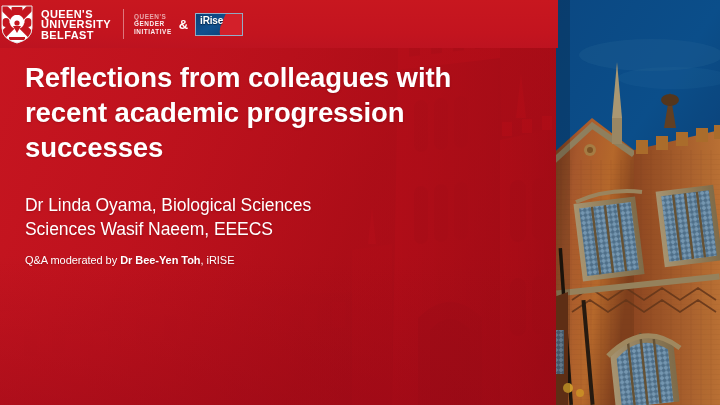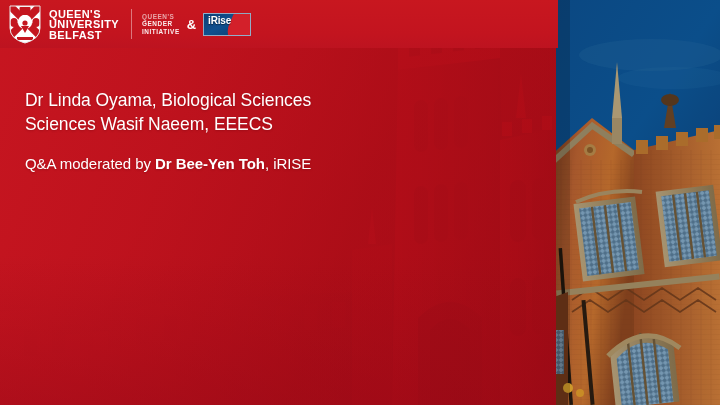--- a/index.html
+++ b/index.html
@@ -59,21 +59,20 @@
 
   
   .header {
     position: absolute;
     left: 0; top: 0;
     width: 558px;
     height: 48px;
     z-index: 8;
     display: flex;
     align-items: center;
-    padding-left: 8px;
     box-sizing: border-box;
   }
   .header-bg {
     position: absolute;
     left: 0; top: 0;
     width: 558px; height: 48px;
     background: linear-gradient(180deg, #c8171f 0%, #c3141f 70%, #bd1320 100%);
     z-index: -1;
   }
 
@@ -170,22 +169,22 @@
   }
   .speakers {
     margin-top: 29px;
     font-size: 17.5px;
     line-height: 23.5px;
     letter-spacing: -.05px;
     text-shadow: 0 1px 2px rgba(110,5,16,.35);
   }
   .speakers .nm { font-weight: normal; }
   .qa {
-    margin-top: 16px;
-    font-size: 15px;
+    margin-top: 8px;
+    font-size: 11px;
     line-height: 23.5px;
     letter-spacing: -.05px;
     text-shadow: 0 1px 2px rgba(110,5,16,.35);
   }
   .qa .nm { font-weight: bold; }
 
   
   .photo {
     position: absolute;
     left: 556px; top: 0;
@@ -325,20 +324,21 @@
 
       <div class="amp">&amp;</div>
 
       <div class="irise-logo">
         <div class="irise-swoosh"></div>
         <div class="irise-text">iRise</div>
       </div>
     </div>
 
     <div class="content">
+      <h1 class="title">Reflections from colleagues with recent academic progression successes</h1>
 
       <div class="speakers">
         <div>
           <span class="nm">Dr Linda Oyama</span><span>, </span><span>Biological Sciences</span>
         </div>
         <div>
           <span class="nm">Sciences Wasif Naeem</span><span>, </span><span>EEECS</span>
         </div>
       </div>
 

